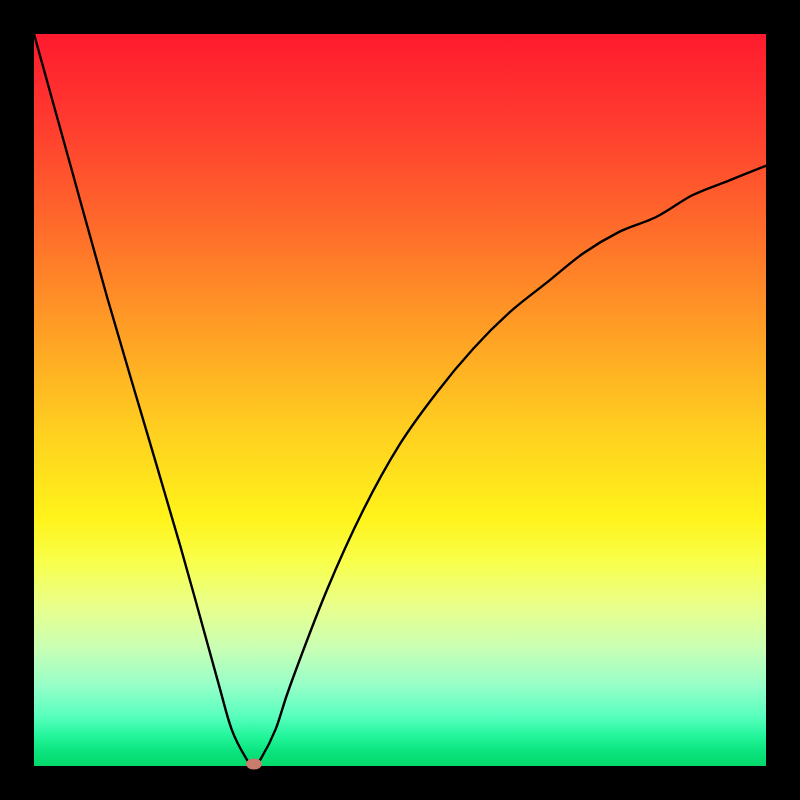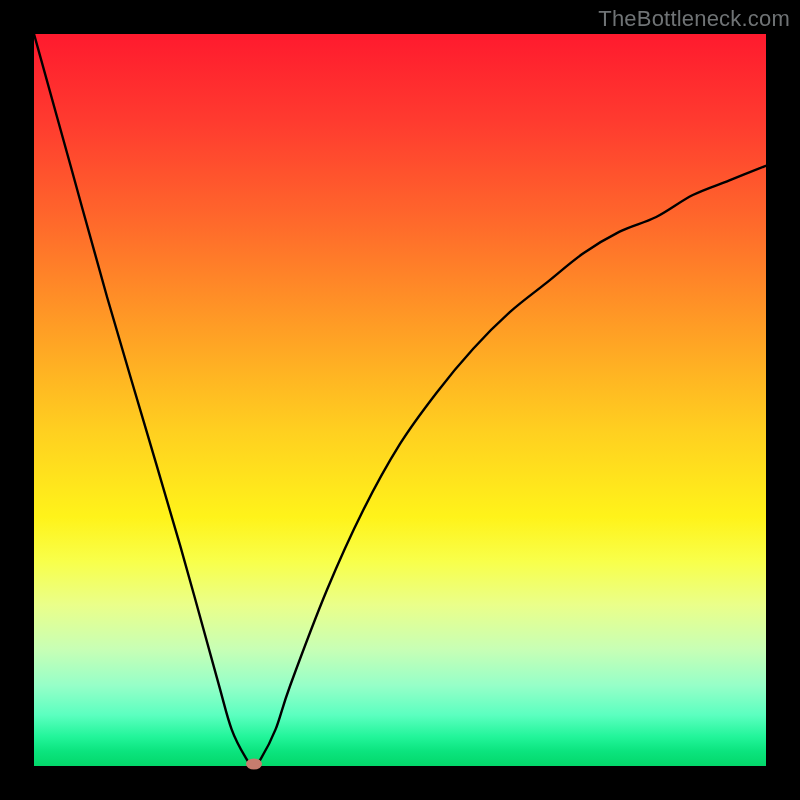--- a/index.html
+++ b/index.html
@@ -62,20 +62,19 @@
     height: 11px;
     background: #c77c6e;
     border-radius: 50%;
     transform: translate(-50%, -50%);
   }
 </style>
 </head>
 <body>
 
 <div class="frame">
-  <div class="watermark">TheBottleneck.com</div>
   <div class="plot">
     <svg class="curve" viewBox="0 0 732 732" preserveAspectRatio="none">
       <path id="curve-path" fill="none" stroke="#000" stroke-width="2.4" stroke-linecap="round" stroke-linejoin="round" d="M 0.00 0.00 C 6.10 21.96, 24.40 87.84, 36.60 131.76 C 48.80 175.68, 61.00 220.82, 73.20 263.52 C 85.40 306.22, 97.60 346.48, 109.80 387.96 C 122.00 429.44, 134.20 469.70, 146.40 512.40 C 158.60 555.10, 174.46 613.66, 183.00 644.16 C 191.54 674.66, 192.76 681.98, 197.64 695.40 C 202.52 708.82, 208.62 718.58, 212.28 724.68 C 215.94 730.78, 217.16 732.00, 219.60 732.00 C 222.04 732.00, 223.26 730.78, 226.92 724.68 C 230.58 718.58, 236.68 707.60, 241.56 695.40 C 246.44 683.20, 247.66 674.66, 256.20 651.48 C 264.74 628.30, 280.60 585.60, 292.80 556.32 C 305.00 527.04, 317.20 500.20, 329.40 475.80 C 341.60 451.40, 353.80 429.44, 366.00 409.92 C 378.20 390.40, 390.40 374.54, 402.60 358.68 C 414.80 342.82, 427.00 328.18, 439.20 314.76 C 451.40 301.34, 463.60 289.14, 475.80 278.16 C 488.00 267.18, 500.20 258.64, 512.40 248.88 C 524.60 239.12, 536.80 228.14, 549.00 219.60 C 561.20 211.06, 573.40 203.74, 585.60 197.64 C 597.80 191.54, 610.00 189.10, 622.20 183.00 C 634.40 176.90, 646.60 167.14, 658.80 161.04 C 671.00 154.94, 683.20 151.28, 695.40 146.40 C 707.60 141.52, 725.90 134.20, 732.00 131.76"></path>
     </svg>
     <div class="marker" id="min-marker" style="left: 219.6px; top: 730px;"></div>
   </div>
 </div>
 
 </body></html>

